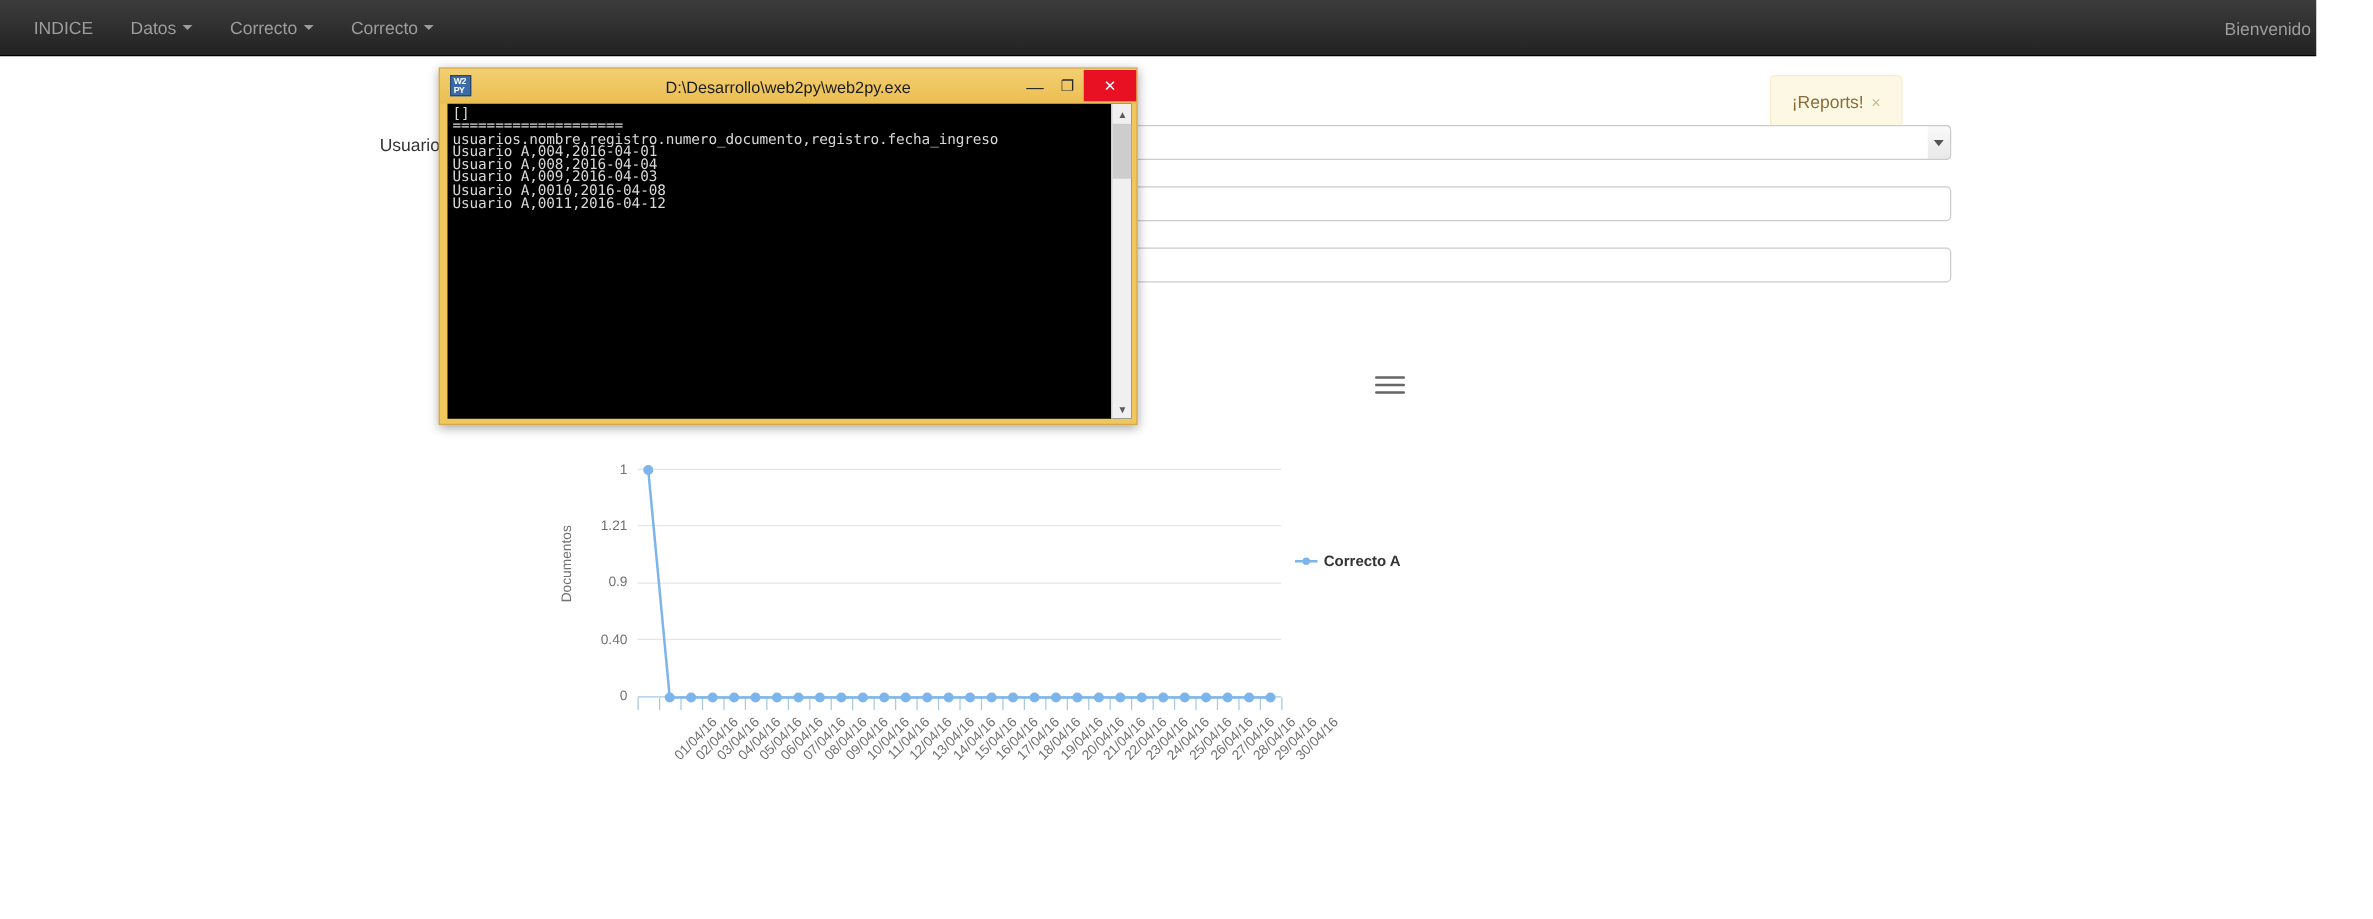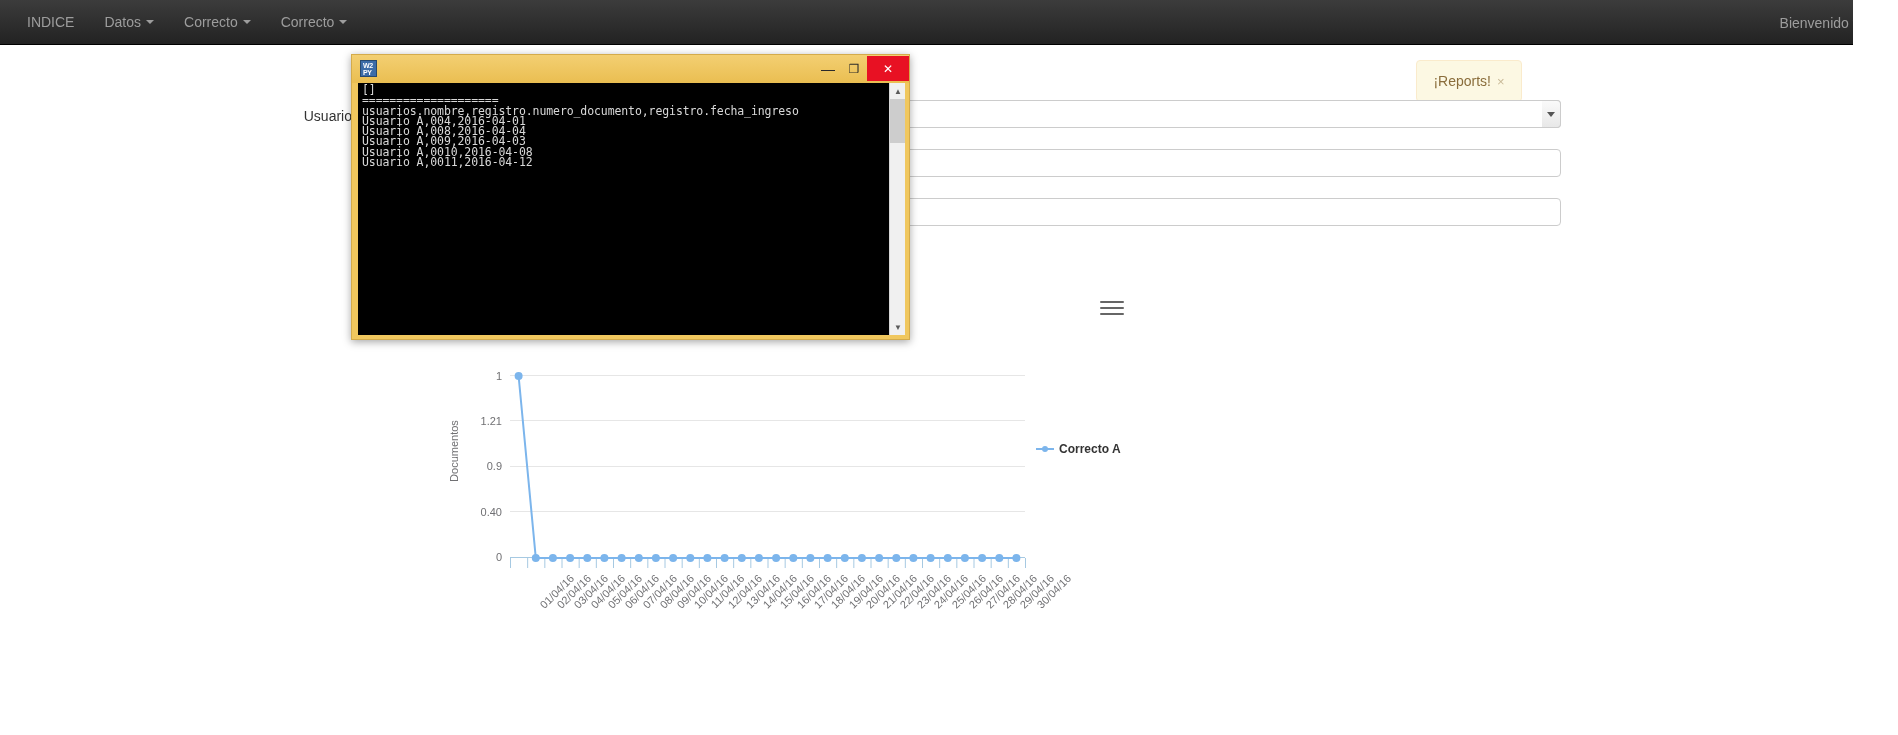--- a/index.html
+++ b/index.html
@@ -444,20 +444,21 @@
       </span>
       <span>Correcto A</span>
     </div>
 
   </div>
 
   <div class="console-win">
 
     <div class="console-title">
       <div class="console-icon">W2<br>PY</div>
+      <div class="console-name">D:\Desarrollo\web2py\web2py.exe</div>
       <div class="win-btns">
         <div class="win-btn min">—</div>
         <div class="win-btn max">❐</div>
         <div class="win-btn close">✕</div>
       </div>
     </div>
 
     <div class="console-body">
       <div class="console-text" id="console-text">[]
 ====================

